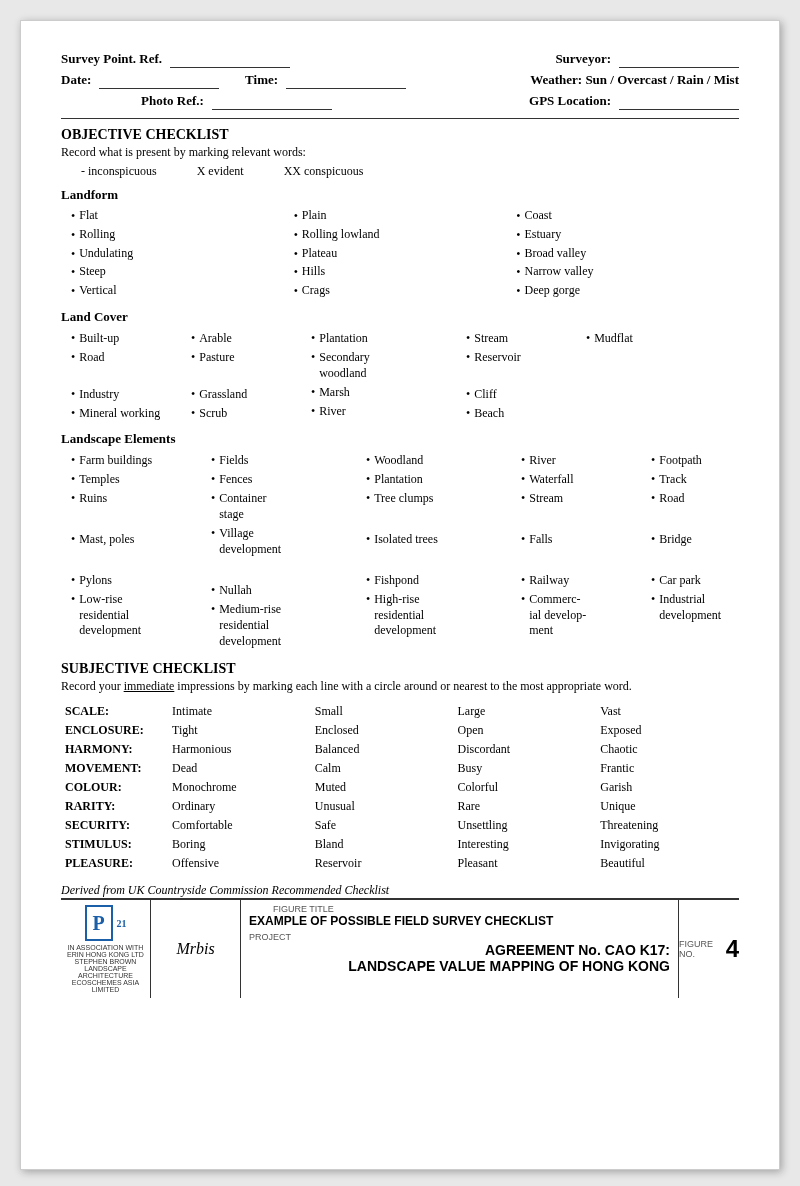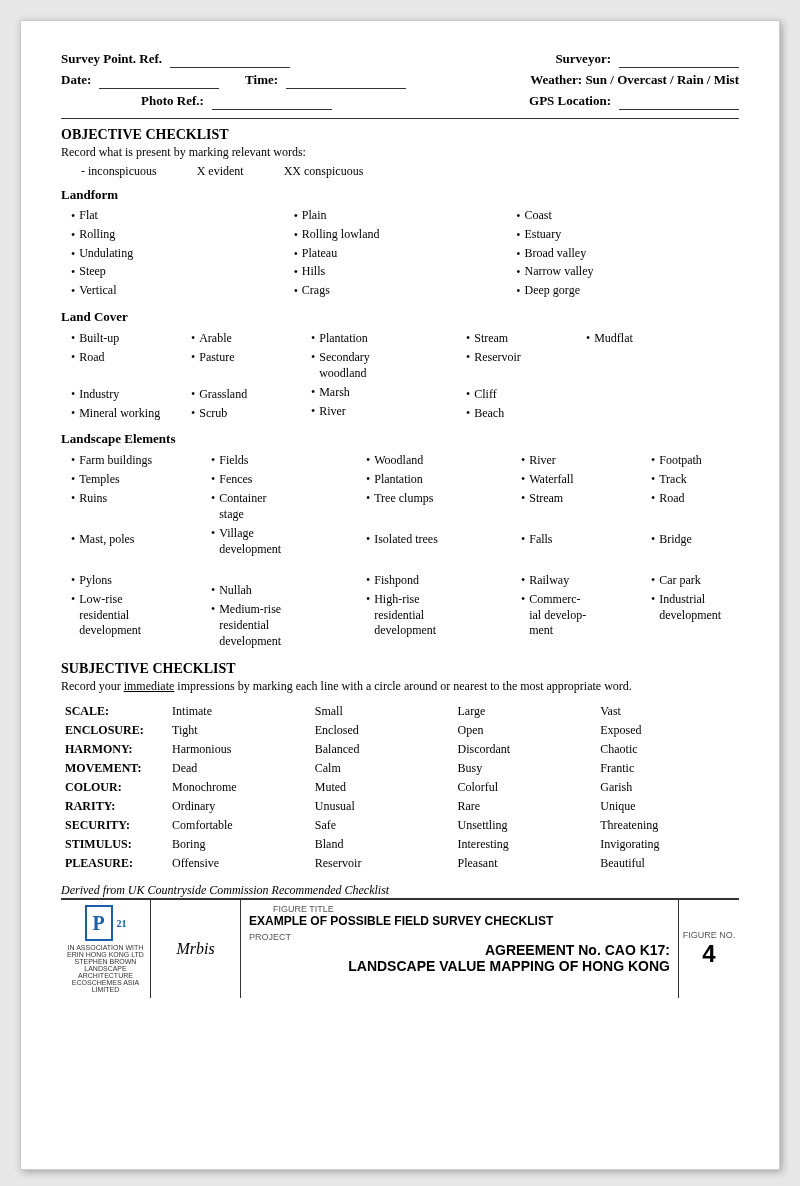--- a/index.html
+++ b/index.html
@@ -174,21 +174,21 @@
     }
     .footer-middle .project-value {
       font-weight: bold;
       font-size: 14px;
       font-family: Arial, sans-serif;
       text-align: right;
     }
     .footer-right {
       width: 60px;
       display: flex;
-      flex-direction: column;
+      flex-direction: row;
       align-items: center;
       justify-content: center;
       font-size: 11px;
       font-family: Arial, sans-serif;
     }
     .footer-right .fig-no-label {
       font-size: 9px;
       color: #555;
       text-transform: uppercase;
     }

